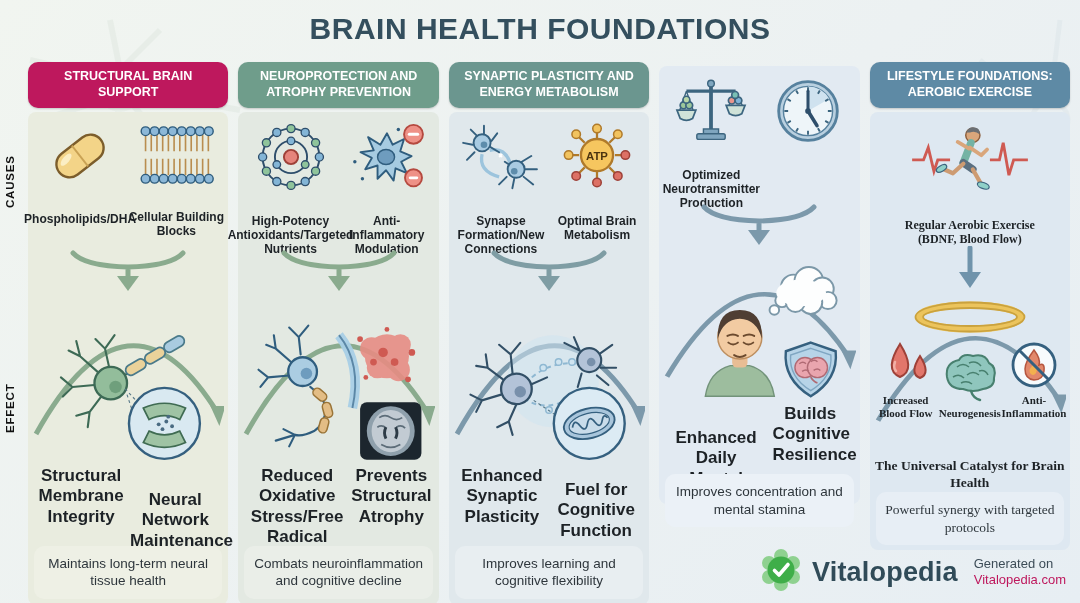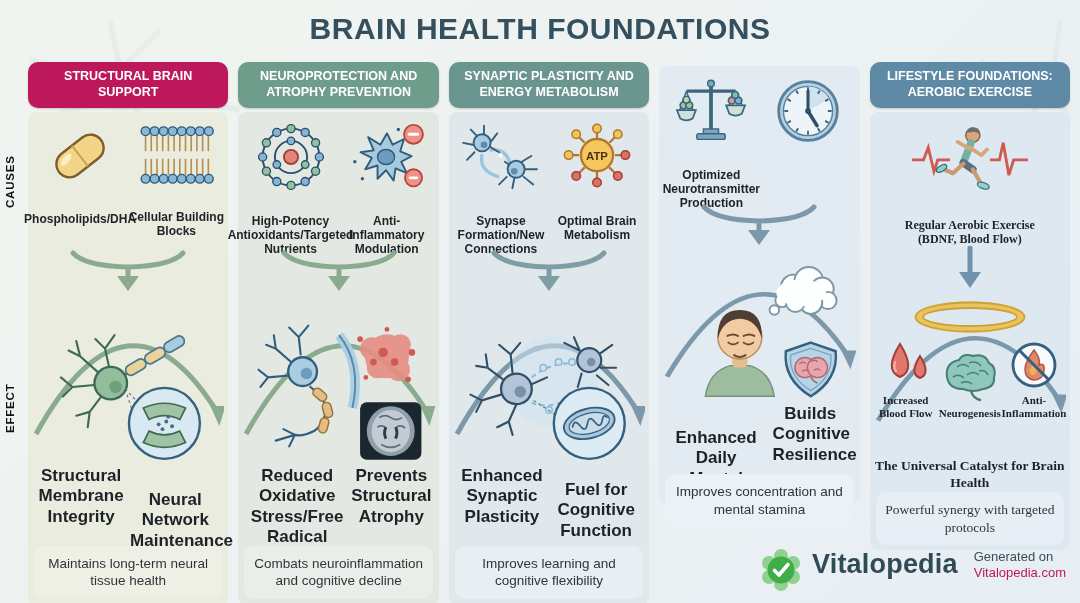--- a/index.html
+++ b/index.html
@@ -50,21 +50,21 @@
     font-size:13.5px;color:#2e363c;line-height:1.3;
   }
   .c1 .summary-box{background:#eef0e5}.c2 .summary-box{background:#eaeee8}
   .c3 .summary-box{background:#e8eef1}.c4 .summary-box{background:#ebf1f7}.c5 .summary-box{background:#e7eef5}
   .mini-row{display:flex;justify-content:space-around;align-items:flex-end;position:relative;z-index:1;margin-top:2px;}
   .mini{display:flex;flex-direction:column;align-items:center;width:33%;}
   .mini-label{font-size:11px;font-weight:bold;color:#1d2226;text-align:center;line-height:1.15;}
   .mini.mid{margin-top:-10px;}
   .effect-title{font-size:13.5px;font-weight:bold;color:#1d2226;text-align:center;line-height:1.25;margin-top:10px;position:relative;z-index:1;}
   .footer{
-    position:absolute;right:14px;bottom:8px;display:flex;align-items:flex-start;gap:10px;z-index:2;
+    position:absolute;right:14px;bottom:8px;display:flex;align-items:center;gap:10px;z-index:2;
   }
   .brand{font-size:27px;font-weight:bold;color:#304b58;letter-spacing:.2px;}
   .gen-block{display:flex;flex-direction:column;line-height:1.25;margin-left:6px;}
   .gen-on{font-size:13px;color:#3c4c57;}
   .gen-site{font-size:13px;color:#be185d;text-decoration:none;}
 </style>
 </head>
 <body>
 
 <svg class="bg-deco" width="300" height="200" style="top:0;left:0">

